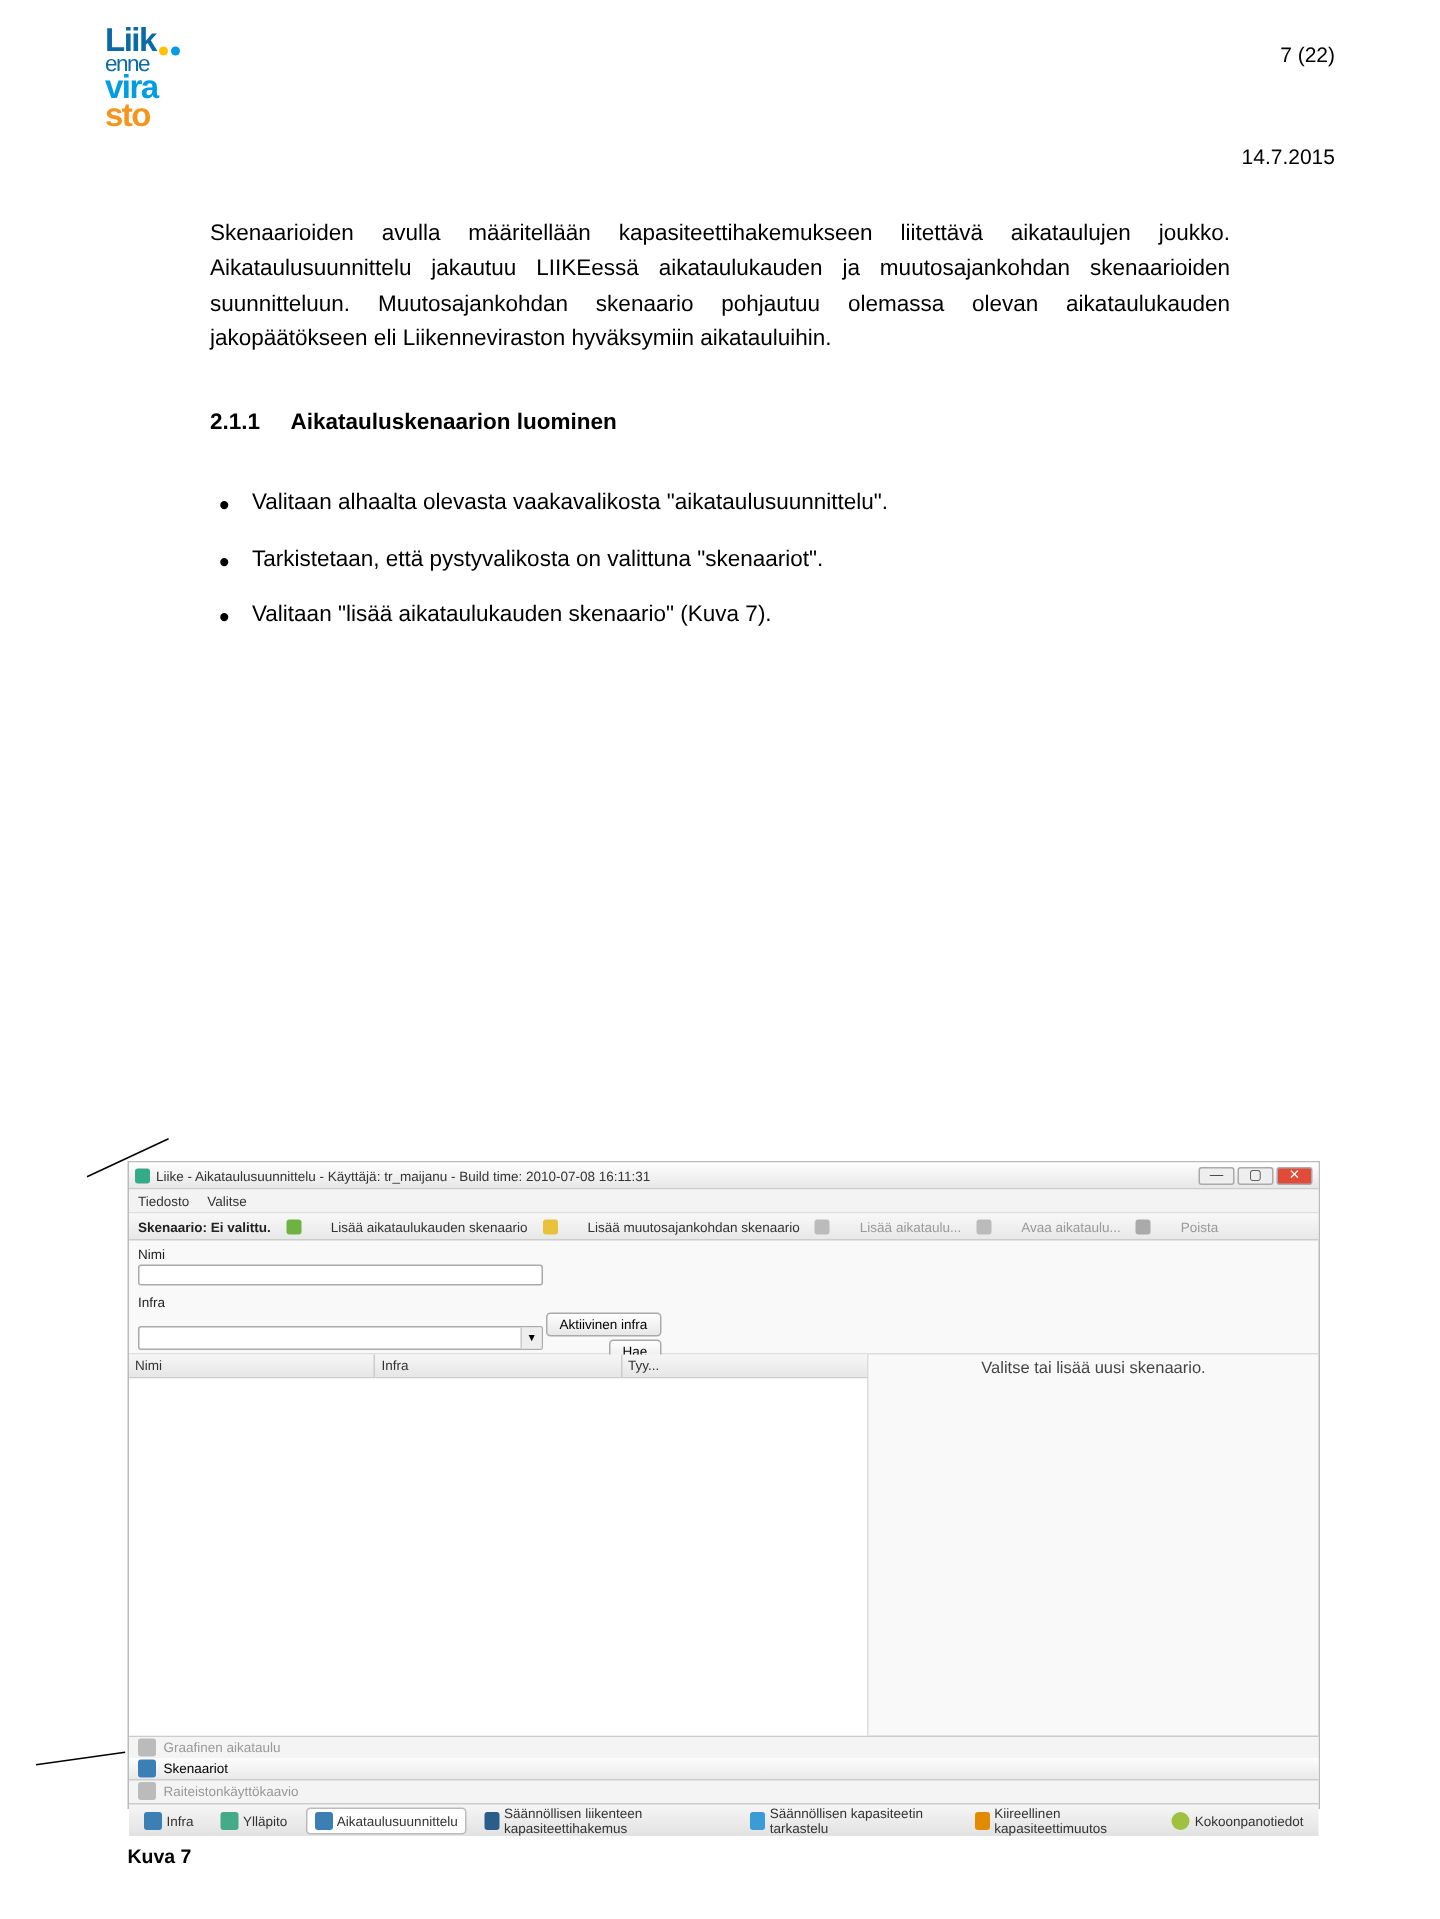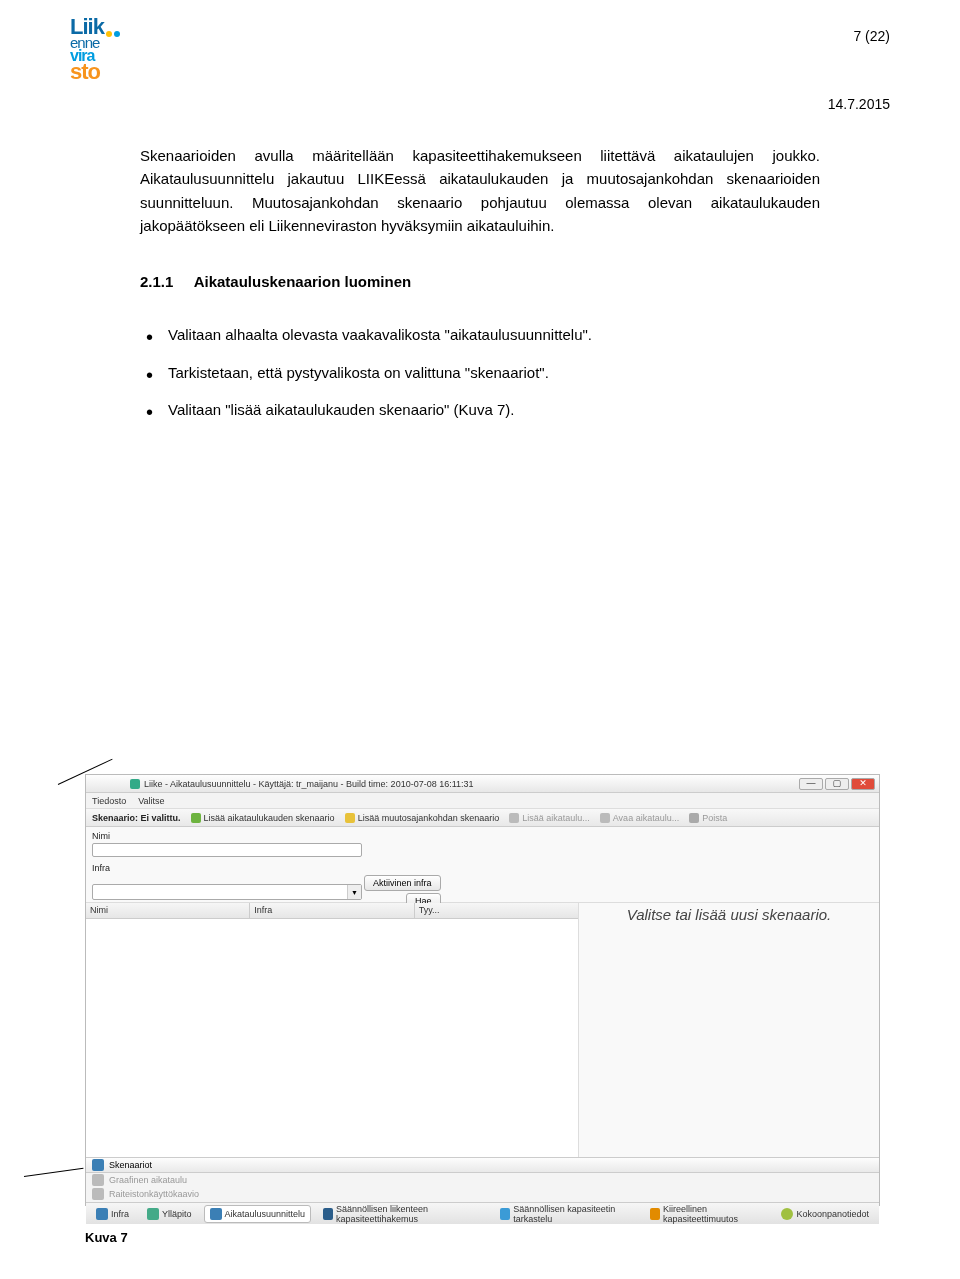--- a/index.html
+++ b/index.html
@@ -21,21 +21,21 @@
     position: absolute;
     left: 70px;
     top: 18px;
     width: 85px;
   }
   .logo .row { display: flex; align-items: flex-end; line-height: 0.85; }
   .logo .liik { color: #0b6aa6; font-weight: bold; font-size: 22px; letter-spacing: -1px; }
   .logo .enne { color: #0b6aa6; font-weight: normal; font-size: 15px; letter-spacing: -1px; }
   .logo .dot1 { width: 6px; height: 6px; background:#ffc107; border-radius:50%; display:inline-block; margin-left:2px;}
   .logo .dot2 { width: 6px; height: 6px; background:#009de0; border-radius:50%; display:inline-block; margin-left:2px;}
-  .logo .vira { color: #009de0; font-weight: bold; font-size: 16px; letter-spacing: -1px; }
+  .logo .vira { color: #009de0; font-weight: bold; font-size: 22px; letter-spacing: -1px; }
   .logo .sto  { color: #f7941d; font-weight: bold; font-size: 22px; letter-spacing: -1px; }
   .page-num { position: absolute; right: 70px; top: 28px; font-size: 14px; }
   .page-date { position: absolute; right: 70px; top: 96px; font-size: 14px; }
   .content {
     padding: 4px 140px 0 140px;
     line-height: 1.55;
     font-size: 15px;
   }
   .h2 { font-weight: bold; font-size: 15px; margin-bottom: 30px; }
   .para { text-align: justify; margin-bottom: 33px; }
@@ -79,21 +79,21 @@
   .winbtns { display:flex; gap:2px;}
   .winbtn { width:24px; height:12px; border:1px solid #aaa; background:#eee; border-radius:2px; display:flex; align-items:center; justify-content:center; font-size:9px; line-height:1;}
   .winbtn.close{ background:#e04b3a; color:#fff;}
   .menubar { height:16px; background:#f3f3f3; border-bottom:1px solid #ddd; padding:0 6px; display:flex; gap:12px; align-items:center; color:#333;}
   .toolbar {
     height:18px; background: linear-gradient(#f8f8f8,#e8e8e8);
     border-bottom:1px solid #ccc; padding:0 6px;
     display:flex; align-items:center; gap:10px; color:#222;
   }
   .toolbar .lbl-strong { font-weight:bold; }
-  .toolbar .tbtn { display:flex; align-items:center; gap:3px; color:#333; }
+  .toolbar .tbtn { display:flex; align-items:center; gap:20px; color:#333; }
   .toolbar .tbtn.dim { color:#999; }
   .tico2 { width:10px;height:10px; border-radius:2px; display:inline-block;}
   .ic-green{background:#6db33f;}
   .ic-yellow{background:#e8c23a;}
   .ic-gray{background:#bbb;}
   .ic-cut{background:#aaa;}
   .form-area {
     padding: 4px 6px 4px 6px;
     border-bottom:1px solid #ddd;
     height: 76px;
@@ -103,21 +103,21 @@
   .combo { flex:0 0 270px; height:16px; border:1px solid #aaa; background:#fff; border-radius:2px; display:flex;}
   .combo .arrow { width:14px; border-left:1px solid #ccc; background:#eee; display:flex;align-items:center;justify-content:center; font-size:7px; margin-left:auto;}
   .btn-sm { height:16px; padding:0 8px; border:1px solid #aaa; background:linear-gradient(#fff,#e7e7e7); border-radius:3px; font-size:9px; display:flex;align-items:center;}
   .under-label { font-size:9px; color:#222; margin-bottom:2px;}
   .main-row { display:flex; height: 254px;}
   .left-pane { flex:1; border-right:1px solid #ddd; display:flex; flex-direction:column;}
   .col-headers { display:flex; background:linear-gradient(#f6f6f6,#e6e6e6); border-bottom:1px solid #ccc; height:16px;}
   .col-headers .ch { flex:1; border-right:1px solid #ccc; padding:2px 4px; font-size:9px; color:#333;}
   .col-headers .ch:last-child{border-right:none;}
   .list-body { flex:1; background:#fff;}
-  .hint-area { flex:0 0 300px; display:flex; align-items:flex-start; justify-content:center; padding-top:3px; font-size:15px; color:#444;font-style:italic;}
+  .hint-area { flex:0 0 300px; display:flex; align-items:flex-start; justify-content:center; padding-top:3px; font-size:11px; color:#444;}
   .sidepanel {
     height: 45px;
     border-top:1px solid #ccc;
     background:#f4f4f4;
   }
   .side-item { display:flex; align-items:center; gap:5px; padding:1px 6px; font-size:9px;}
   .side-item.active { background: linear-gradient(#fdfdfd,#e9e9e9); border-bottom:1px solid #ccc;}
   .side-item.dim { color:#999;}
   .side-ico { width:12px;height:12px; border-radius:2px; display:inline-block;}
   .si-blue{background:#3b7fb5;}
@@ -168,21 +168,21 @@
     <li>Tarkistetaan, että pystyvalikosta on valittuna "skenaariot".</li>
     <li>Valitaan "lisää aikataulukauden skenaario" (Kuva 7).</li>
   </ul>
 </div>
 
 <div class="pointer p1"></div>
 <div class="pointer p2"></div>
 
 <div class="app-shot">
   <div class="titlebar">
-    <div style="display:flex;align-items:flex-end;margin-left:40px;">
+    <div style="display:flex;align-items:flex-end;">
       <span class="tico"></span>
       <span>Liike - Aikataulusuunnittelu - Käyttäjä: tr_maijanu - Build time: 2010-07-08 16:11:31</span>
     </div>
     <div class="winbtns">
       <div class="winbtn">—</div>
       <div class="winbtn">▢</div>
       <div class="winbtn close">✕</div>
     </div>
   </div>
   <div class="menubar">
@@ -237,30 +237,30 @@
       <div class="col-headers">
         <div class="ch">Nimi</div>
         <div class="ch">Infra</div>
         <div class="ch">Tyy...</div>
       </div>
       <div class="list-body"></div>
     </div>
     <div class="hint-area">Valitse tai lisää uusi skenaario.</div>
   </div>
   <div class="sidepanel">
+    <div class="side-item dim">
+      <span class="side-ico si-g1"></span>
+      <span>Graafinen aikataulu</span>
+    </div>
     <div class="side-item active">
       <span class="side-ico si-blue"></span>
       <span>Skenaariot</span>
     </div>
     <div class="side-item dim">
       <span class="side-ico si-g1"></span>
-      <span>Graafinen aikataulu</span>
-    </div>
-    <div class="side-item dim">
-      <span class="side-ico si-g1"></span>
       <span>Raiteistonkäyttökaavio</span>
     </div>
   </div>
   <div class="bottom-tabs">
     <div class="btab">
       <span class="bico bi1"></span>
       <span>Infra</span>
     </div>
     <div class="btab">
       <span class="bico bi2"></span>

